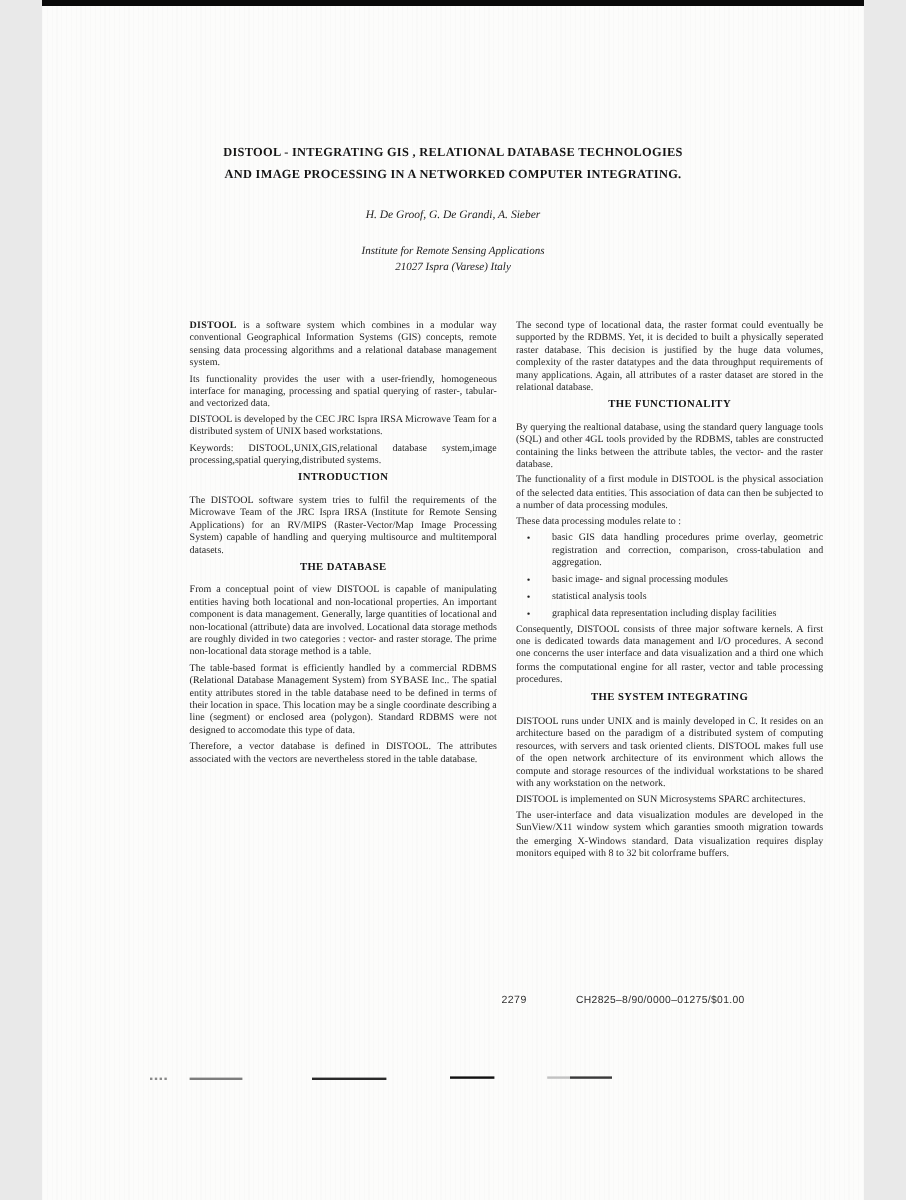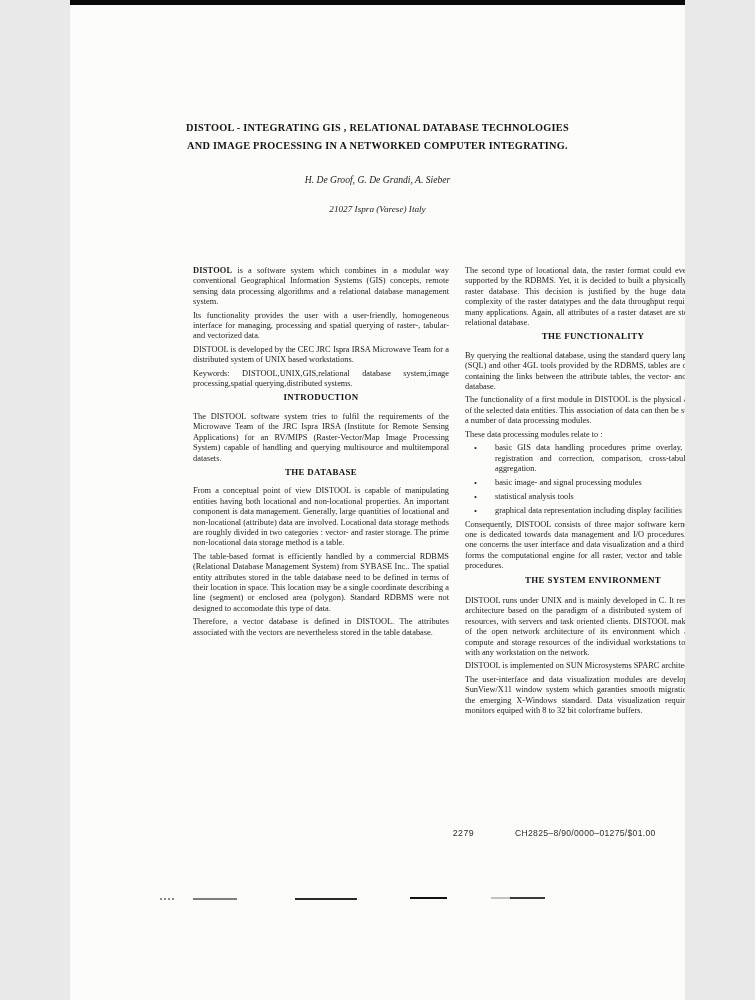--- a/index.html
+++ b/index.html
@@ -1,18 +1,18 @@
 <!DOCTYPE html>
 <html><head>
 <meta charset="utf-8">
 <style>
   html,body { margin:0; padding:0; background:#e9e9e9; }
   .page {
     position: relative;
-    width: 615px; height: 1000px;
+    width: 685px; height: 1000px;
     margin: 0 auto;
     background:
       repeating-linear-gradient(90deg, rgba(0,0,0,0.012) 0 1px, rgba(0,0,0,0) 1px 4px),
       #fcfcfb;
     overflow: hidden;
     font-family: "Liberation Serif", serif;
     color: #1b1b1b;
   }
   .top-scan-bar {
     position: absolute; top: 0; left: 0; right: 0; height: 5px;
@@ -86,20 +86,21 @@
   <div class="top-scan-bar"></div>
 
   <div class="title-block">
     <div class="title-line">DISTOOL - INTEGRATING GIS , RELATIONAL DATABASE TECHNOLOGIES</div>
     <div class="title-line">AND IMAGE PROCESSING IN A NETWORKED COMPUTER INTEGRATING.</div>
   </div>
 
   <div class="authors">H. De Groof, G. De Grandi, A. Sieber</div>
 
   <div class="affiliation">
+    <div>Institute for Remote Sensing Applications</div>
     <div>21027 Ispra (Varese) Italy</div>
   </div>
 
   <div class="columns">
 
     <div class="col">
       <p><span class="lead-bold">DISTOOL</span><span> is a software system which combines in a modular way conventional Geographical Information Systems (GIS) concepts, remote sensing data processing algorithms and a relational database management system.</span></p>
       <p>Its functionality provides the user with a user-friendly, homogeneous interface for managing, processing and spatial querying of raster-, tabular- and vectorized data.</p>
       <p>DISTOOL is developed by the CEC JRC Ispra IRSA Microwave Team for a distributed system of UNIX based workstations.</p>
       <p>Keywords:      DISTOOL,UNIX,GIS,relational database system,image processing,spatial querying,distributed systems.</p>
@@ -123,21 +124,21 @@
 
       <ul class="bullet-list">
         <li><span class="dot">•</span><span>basic GIS data handling procedures prime overlay, geometric registration and correction, comparison, cross-tabulation and aggregation.</span></li>
         <li><span class="dot">•</span><span>basic image- and signal processing modules</span></li>
         <li><span class="dot">•</span><span>statistical analysis tools</span></li>
         <li><span class="dot">•</span><span>graphical data representation including display facilities</span></li>
       </ul>
 
       <p>Consequently, DISTOOL consists of three major software kernels. A first one is dedicated towards data management and I/O procedures. A second one concerns the user interface and data visualization and a third one which forms the computational engine for all raster, vector and table processing procedures.</p>
 
-      <p class="sec-h mt-env">THE SYSTEM ENVIRONMENT</p>
+      <p class="sec-h mt-env">THE SYSTEM INTEGRATING</p>
       <p>DISTOOL runs under UNIX and is mainly developed in C. It resides on an architecture based on the paradigm of a distributed system of computing resources, with servers and task oriented clients. DISTOOL makes full use of the open network architecture of its environment which allows the compute and storage resources of the individual workstations to be shared with any workstation on the network.</p>
       <p>DISTOOL is implemented on SUN Microsystems SPARC architectures.</p>
       <p>The user-interface and data visualization modules are developed in the SunView/X11 window system which garanties smooth migration towards the emerging X-Windows standard. Data visualization requires display monitors equiped with 8 to 32 bit colorframe buffers.</p>
     </div>
 
   </div>
 
   <div class="footer-pageno">2279</div>
   <div class="footer-copyright">CH2825–8/90/0000–01275/$01.00</div>
 

